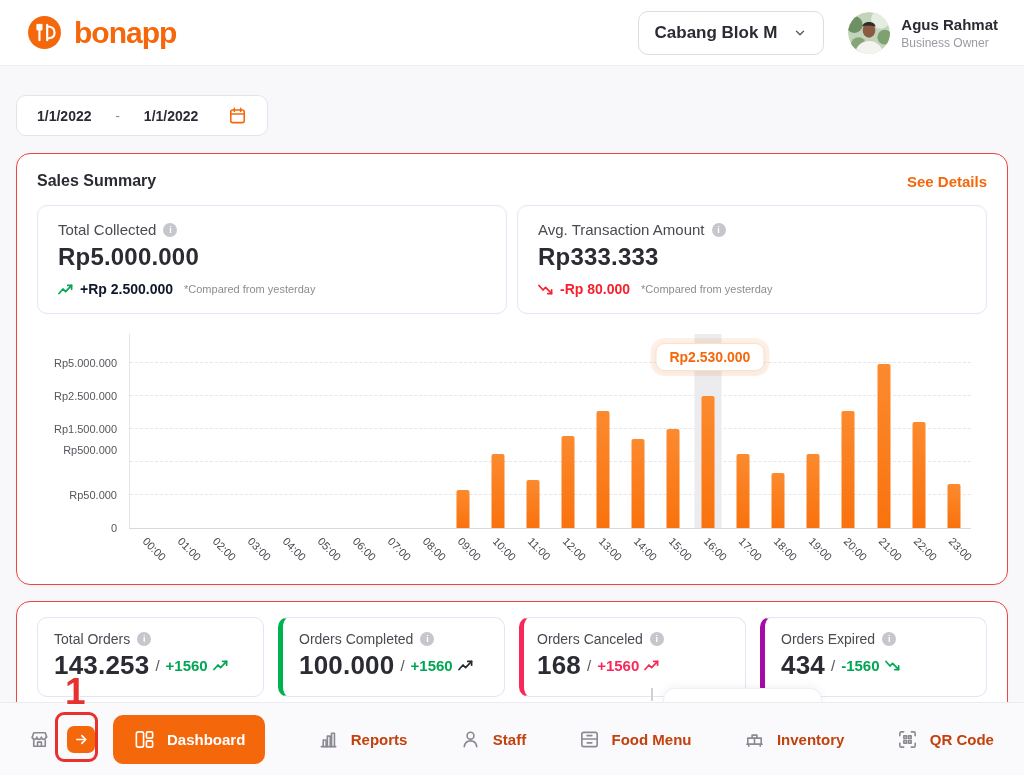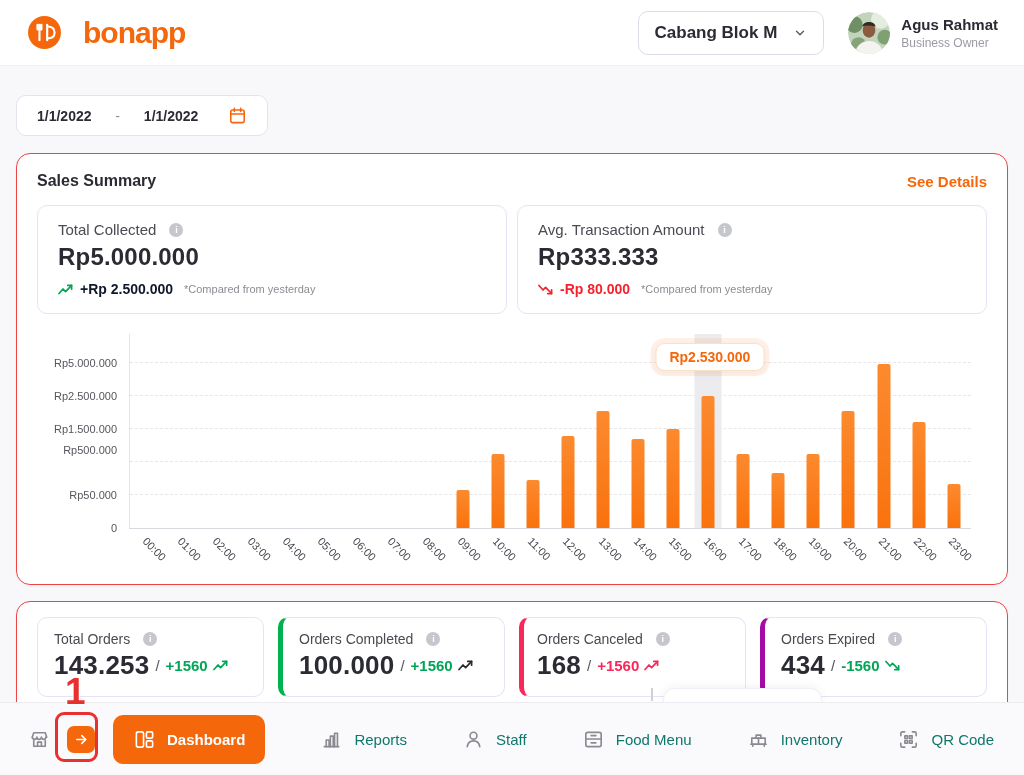--- a/index.html
+++ b/index.html
@@ -1,21 +1,21 @@
 <!DOCTYPE html>
 <html><head>
 <meta charset="utf-8">
 <style>
   html,body{margin:0;padding:0}
   body{width:1024px;height:775px;position:relative;overflow:hidden;background:#F8F8FA;
        font-family:"Liberation Sans",sans-serif;color:#2B2B33}
   
   .topbar{height:66px;background:#fff;border-bottom:1px solid #F0F0F3;display:flex;
           align-items:center;justify-content:space-between;padding:0 26px;box-sizing:border-box}
-  .brand{display:flex;align-items:center;gap:20px}
+  .brand{display:flex;align-items:center;gap:11px}
   .logo-text{font-size:30px;font-weight:700;color:#F5670B;letter-spacing:-1px}
   .top-right{display:flex;align-items:center}
   .branch{display:flex;align-items:center;gap:16px;background:#fff;border:1.5px solid #DCDCE6;
           border-radius:10px;padding:11px 16px;font-size:17px;font-weight:700;color:#2B2B33;
           font-family:inherit;cursor:pointer}
   .user{display:flex;align-items:center;gap:11px;margin-left:24px;cursor:pointer}
   .avatar{width:42px;height:42px;border-radius:50%;overflow:hidden;display:block;flex:none}
   .uname{display:block;font-size:15px;font-weight:700}
   .urole{display:block;font-size:12px;color:#9A9AA2;margin-top:3px}
   
@@ -24,21 +24,21 @@
              border-radius:10px;padding:10px 20px}
   .date-pill .dt{font-size:14px;font-weight:700}
   .date-sep{color:#7C7C85;font-size:13px}
   .card{background:#fff;border:1px solid #ef4444;border-radius:14px;box-shadow:0 1px 3px rgba(40,40,70,.04)}
   .sales{margin-top:17px;padding:18px 20px 4px;box-sizing:border-box}
   .card-head{display:flex;justify-content:space-between;align-items:center}
   .card-title{font-size:16px;font-weight:700}
   .see-details{font-size:15px;font-weight:700;color:#F5670B;cursor:pointer}
   .stat-row{display:grid;grid-template-columns:1fr 1fr;gap:10px;margin-top:15px}
   .stat-card{border:1px solid #E7E2F6;border-radius:10px;padding:15px 20px 16px;background:#fff}
-  .lbl{font-size:15px;color:#4A4A52;display:flex;align-items:center;gap:13px}
+  .lbl{font-size:15px;color:#4A4A52;display:flex;align-items:center;gap:7px}
   .info{width:14px;height:14px;border-radius:50%;background:#C6C6CD;color:#fff;font-size:9px;
         font-weight:700;display:inline-flex;align-items:center;justify-content:center;flex:none}
   .stat-value{font-size:24px;font-weight:800;margin-top:5px;letter-spacing:.2px}
   .delta-row{display:flex;align-items:center;gap:7px;margin-top:10px}
   .delta{font-size:14px;font-weight:700}
   .note{font-size:11px;color:#8C8C93;margin-left:4px}
   
   .chart{display:flex;margin-top:20px;height:246px}
   .yaxis{position:relative;width:92px;height:194px;flex:none}
   .ytick{position:absolute;right:12px;font-size:11px;color:#55555C;white-space:nowrap}
@@ -64,21 +64,21 @@
   .order-slash{font-size:15px;color:#55555C;margin:0 1px}
   .order-delta{font-size:15px;font-weight:700}
   
   .bottombar{position:absolute;left:0;right:0;bottom:0;height:73px;background:#FAFAFC;
              border-top:1px solid #ECECF0;display:flex;align-items:center;padding:0 28px;
              box-sizing:border-box;z-index:5}
   .ghost-btn{background:none;border:none;padding:0;color:#8A8A92;cursor:pointer;display:flex}
   .expand{width:28px;height:27px;background:#F5670B;border:none;border-radius:7px;color:#fff;
           margin-left:16px;display:flex;align-items:center;justify-content:center;cursor:pointer;flex:none}
   .nav-items{flex:1;display:flex;align-items:center;justify-content:space-between;margin-left:18px;padding-right:2px}
-  .nav-item{display:flex;align-items:center;gap:11px;font-size:15px;font-weight:400;color:#0f766e;
+  .nav-item{display:flex;align-items:center;gap:11px;font-size:15px;font-weight:700;color:#c2410c;
             background:none;border:none;font-family:inherit;cursor:pointer;padding:0}
   .nav-item svg{color:#8A8A92;flex:none}
   .nav-item.active{background:#F5670B;color:#fff;border-radius:10px;padding:13px 20px;font-weight:700}
   .nav-item.active svg{color:#fff}
   
   .peek{position:absolute;left:663px;top:688px;width:157px;height:16px;background:#fff;
         border:1px solid #F0F0F4;border-radius:12px 12px 0 0;box-shadow:0 -2px 10px rgba(0,0,0,.05);z-index:1}
   .tickline{position:absolute;left:651px;top:688px;width:2px;height:13px;background:#CFCFD6;z-index:1}
   .anno-box{position:absolute;left:55px;top:712px;width:43px;height:50px;border:3px solid #E8312E;
             border-radius:9px;z-index:9;box-sizing:border-box}

